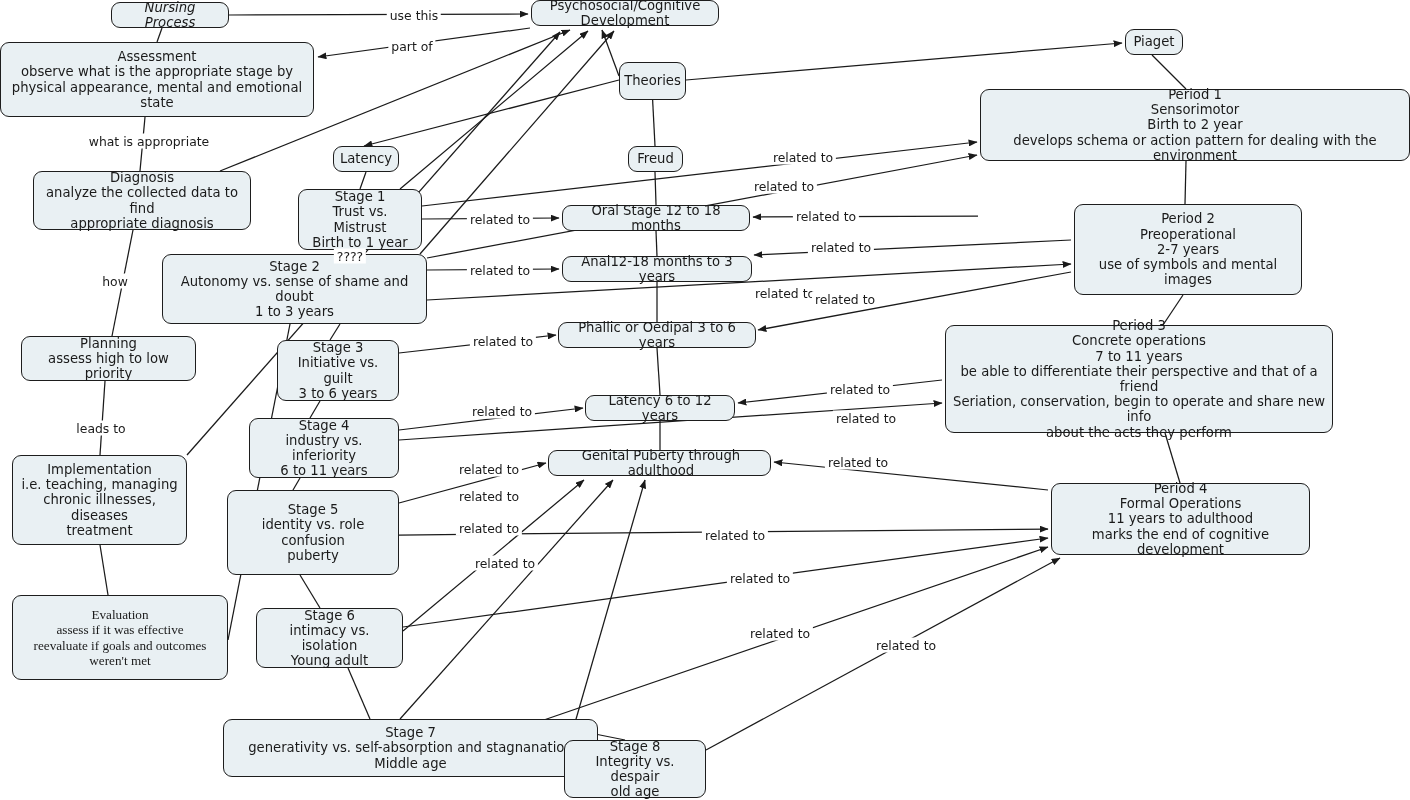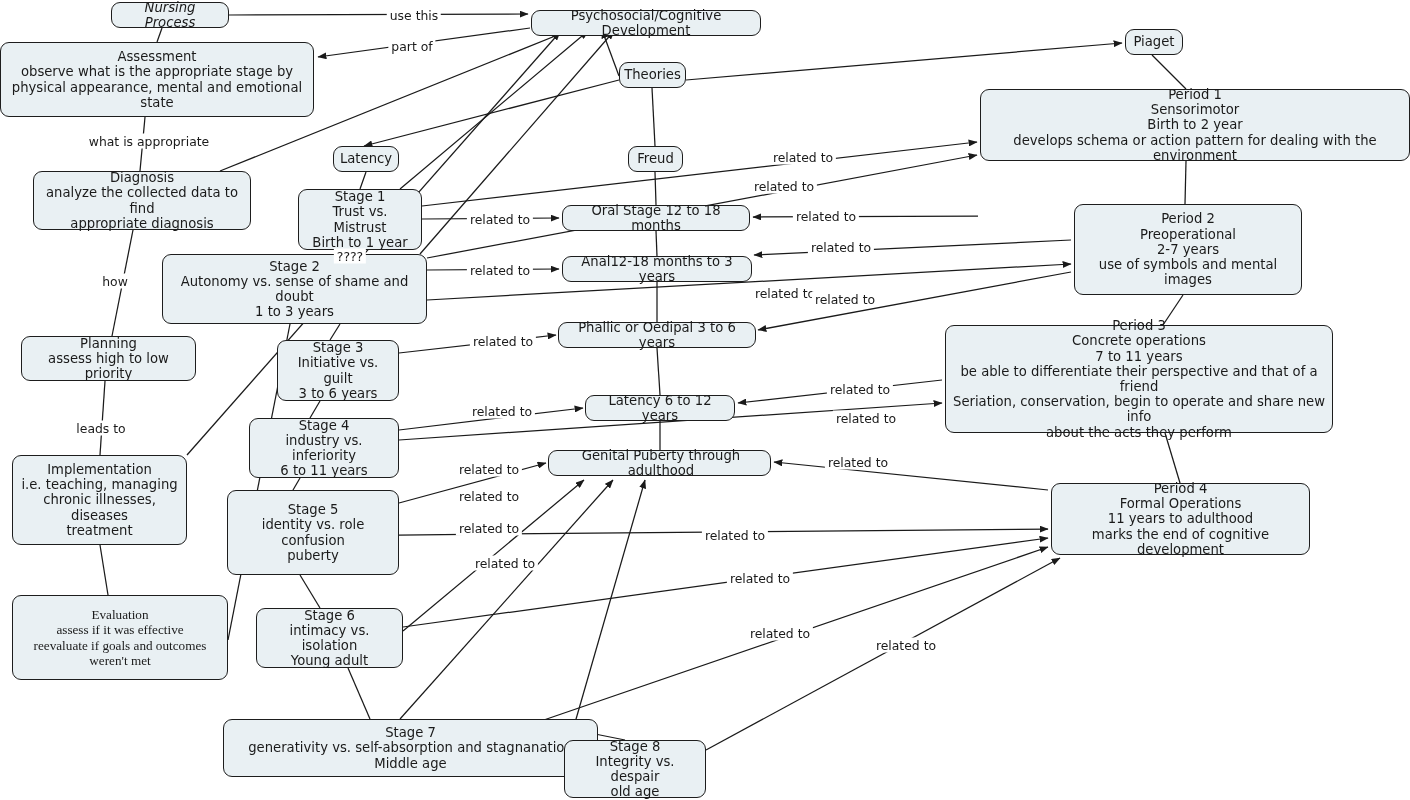--- a/index.html
+++ b/index.html
@@ -114,26 +114,26 @@
         <line x1="399" y1="535" x2="1048" y2="529" stroke="#1a1a1a" stroke-width="1.25" marker-end="url(#arrowhead)"></line>
         <line x1="403" y1="627" x2="1048" y2="538" stroke="#1a1a1a" stroke-width="1.25" marker-end="url(#arrowhead)"></line>
         <line x1="538" y1="722" x2="1048" y2="547" stroke="#1a1a1a" stroke-width="1.25" marker-end="url(#arrowhead)"></line>
         <line x1="706" y1="750" x2="1060" y2="558" stroke="#1a1a1a" stroke-width="1.25" marker-end="url(#arrowhead)"></line>
         <line x1="228" y1="640" x2="290" y2="324" stroke="#1a1a1a" stroke-width="1.25"></line>
         <line x1="187" y1="455" x2="560" y2="32" stroke="#1a1a1a" stroke-width="1.25" marker-end="url(#arrowhead)"></line>
       </g>
   </svg>
   <div id="node-layer">
       <div class="node" style="left: 111px; top: 2px; width: 118px; height: 26px; font-style: italic;">Nursing Process</div>
-      <div class="node" style="left: 531px; top: 10px; width: 230px; height: 26px;">Psychosocial/Cognitive Development</div>
+      <div class="node" style="left: 531px; top: 0; width: 188px; height: 26px;">Psychosocial/Cognitive Development</div>
       <div class="node" style="left: 0px; top: 42px; width: 314px; height: 75px;">Assessment
 observe what is the appropriate stage by
 physical appearance, mental and emotional state</div>
       <div class="node" style="left: 1125px; top: 29px; width: 58px; height: 26px;">Piaget</div>
-      <div class="node" style="left: 619px; top: 62px; width: 67px; height: 26px;">Theories</div>
+      <div class="node" style="left: 619px; top: 62px; width: 67px; height: 38px;">Theories</div>
       <div class="node" style="left: 980px; top: 89px; width: 430px; height: 72px;">Period 1
 Sensorimotor
 Birth to 2 year
 develops schema or action pattern for dealing with the environment</div>
       <div class="node" style="left: 333px; top: 146px; width: 66px; height: 26px;">Latency</div>
       <div class="node" style="left: 628px; top: 146px; width: 55px; height: 26px;">Freud</div>
       <div class="node" style="left: 33px; top: 171px; width: 218px; height: 59px;">Diagnosis
 analyze the collected data to find
 appropriate diagnosis</div>
       <div class="node" style="left: 298px; top: 189px; width: 124px; height: 61px;">Stage 1

